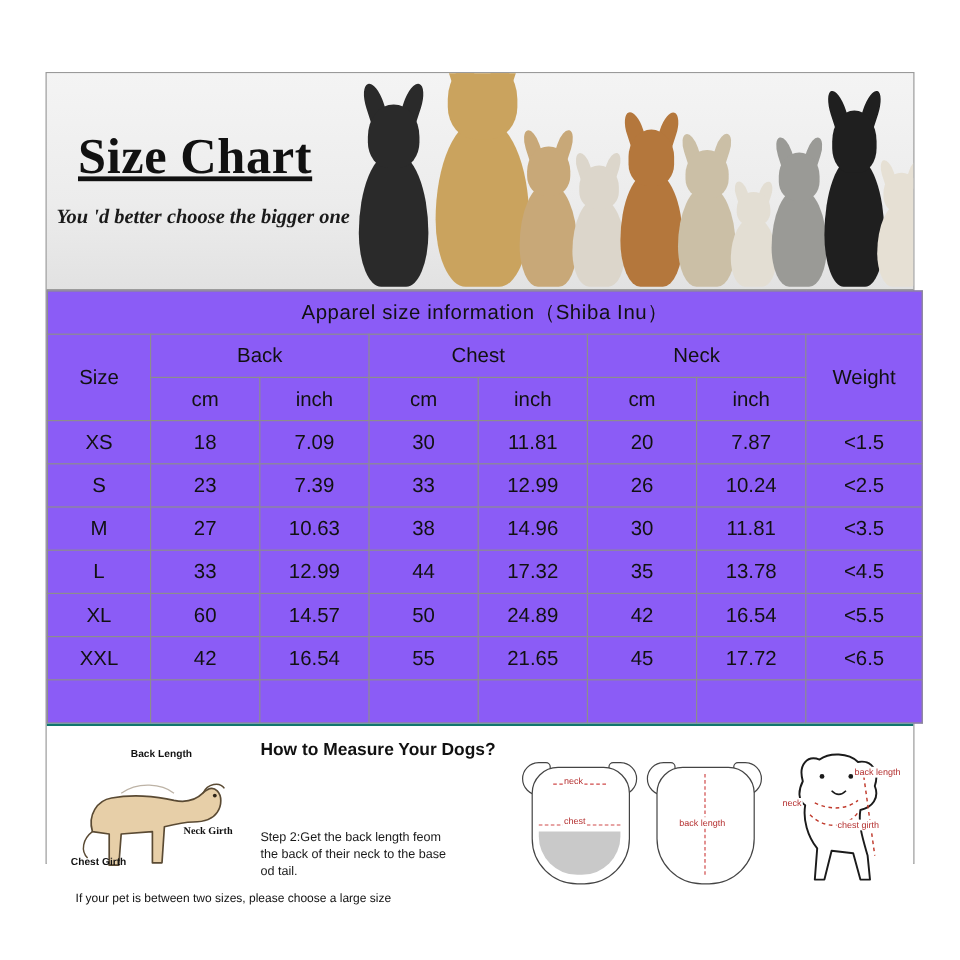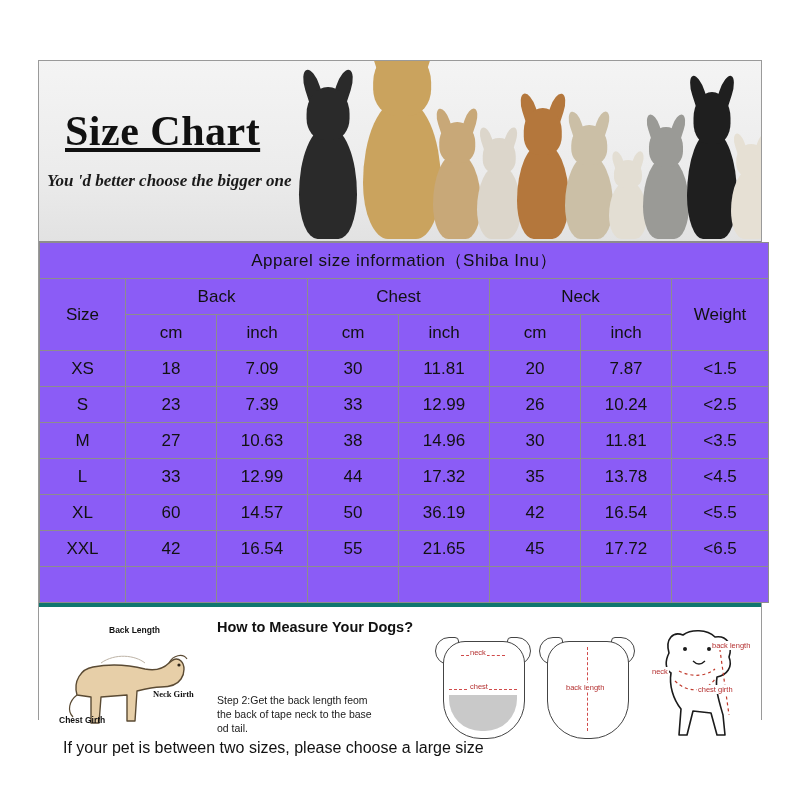--- a/index.html
+++ b/index.html
@@ -122,21 +122,21 @@
   .col-size { width: 86px; }
   .col-num  { width: 91px; }
   .col-wt   { width: 97px; }
   .spacer-row td { height: 30px; border: 1px solid #8d8d8d; }
 
   
   .bottom {
     position: relative;
     height: 160px;
     background: #ffffff;
-    border-top: 4px solid #0f766e;
+    border-top: 2px solid #0f766e;
     overflow: hidden;
   }
   .measure-title {
     position: absolute;
     left: 178px;
     top: 12px;
     font-size: 14.5px;
     font-weight: bold;
     color: #111;
   }
@@ -147,21 +147,21 @@
     line-height: 1.35;
     color: #1a1a1a;
     width: 165px;
   }
   .step1 { top: 38px; }
   .step2 { top: 86px; }
   .footnote {
     position: absolute;
     left: 24px;
     bottom: 10px;
-    font-size: 16px;
+    font-size: 10px;
     color: #111;
   }
 
   
   .lbl {
     position: absolute;
     font-size: 8.5px;
     color: #111;
     white-space: nowrap;
   }
@@ -354,21 +354,21 @@
           <td>17.32</td>
           <td>35</td>
           <td>13.78</td>
           <td>&lt;4.5</td>
         </tr>
         <tr>
           <td>XL</td>
           <td>60</td>
           <td>14.57</td>
           <td>50</td>
-          <td>36.19</td>
+          <td>24.89</td>
           <td>42</td>
           <td>16.54</td>
           <td>&lt;5.5</td>
         </tr>
         <tr>
           <td>XXL</td>
           <td>42</td>
           <td>16.54</td>
           <td>55</td>
           <td>21.65</td>
@@ -399,21 +399,21 @@
           <circle cx="122" cy="36" r="1.6" fill="#2d2418"></circle>
           <path d="M20,66 C12,72 10,82 16,88" fill="none" stroke="#5a4a33" stroke-width="1.2"></path>
           <path d="M44,34 C58,24 78,26 88,34" fill="none" stroke="#bdb3a6" stroke-width="1"></path>
         </svg>
         <div class="lbl lbl-bold" style="left:52px; top:-4px;">Back Length</div>
         <div class="lbl lbl-bold" style="left:96px; top:60px;font-family:Liberation Serif, serif;">Neck Girth</div>
         <div class="lbl lbl-bold" style="left:2px; top:86px;">Chest Girth</div>
       </div>
 
       <div class="measure-title">How to Measure Your Dogs?</div>
-      <div class="step step2">Step 2:Get the back length feom the back of tape neck to the base od tail.</div>
+      <div class="step step2">Step 2:Get the back length feom the back of their neck to the base od tail.</div>
 
       <div class="shirt shirt1">
         <div class="shirt-sleeve-l"></div>
         <div class="shirt-sleeve-r"></div>
         <div class="shirt-body"></div>
         <div class="shirt-bottom-fill"></div>
         <div class="dash-h" style="left:26px; top:22px; width:44px;"></div>
         <div class="red-lbl" style="left:34px; top:15px;">neck</div>
         <div class="dash-h" style="left:14px; top:56px; width:68px;"></div>
         <div class="red-lbl" style="left:34px; top:49px;">chest</div>

